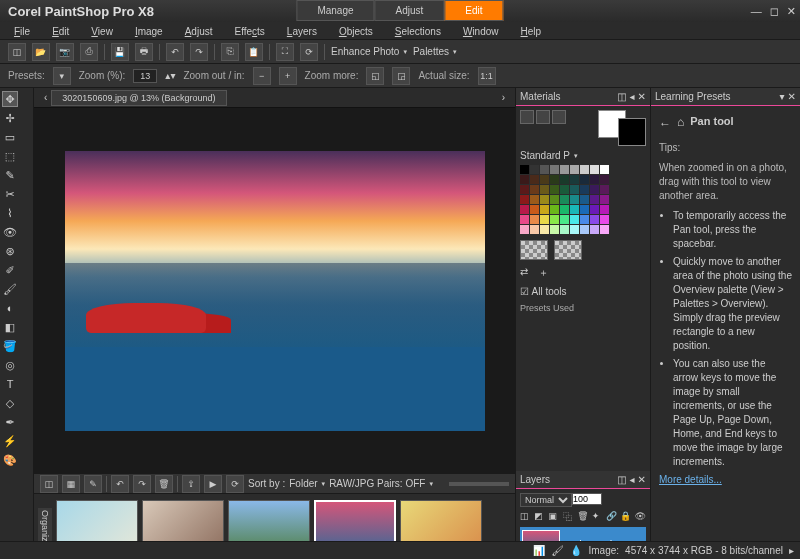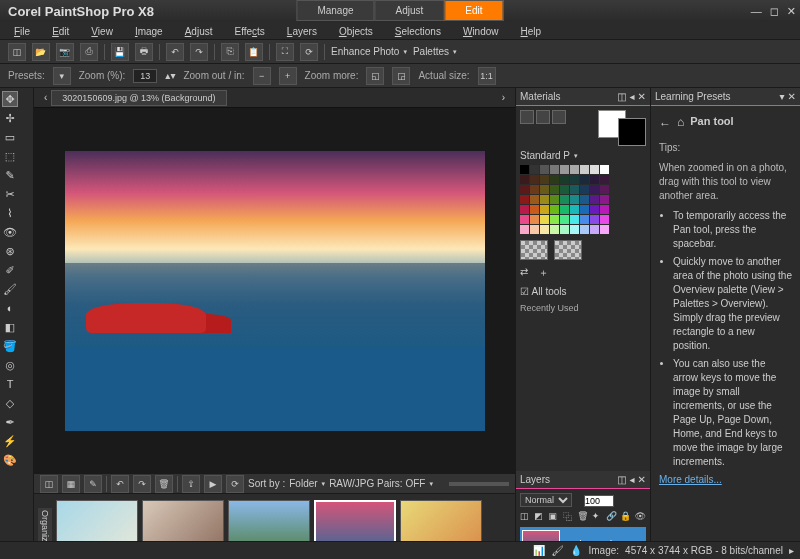--- a/index.html
+++ b/index.html
@@ -53,21 +53,21 @@
 .materials{padding:4px}
 .mat-top{display:flex;gap:4px;align-items:flex-start}
 .mat-btns{display:flex;gap:2px}
 .mat-btns .mb{width:14px;height:14px;background:#444;border:1px solid #666;cursor:pointer}
 .swatch-box{width:28px;height:28px;background:#fff;border:1px solid #888;position:relative}
 .swatch-box.bg{background:#000;margin-left:-8px;margin-top:8px}
 .palette{display:grid;grid-template-columns:repeat(9,9px);gap:1px;margin-top:4px}
 .palette div{width:9px;height:9px;cursor:pointer}
 .checker{width:28px;height:20px;background:repeating-conic-gradient(#888 0 25%,#ccc 0 50%) 0 0/8px 8px;border:1px solid #666;cursor:pointer}
 .layers{padding:4px}
-.lay-opts{display:flex;align-items:flex-end;gap:12px;font-size:9px}
+.lay-opts{display:flex;align-items:flex-start;gap:0;font-size:9px}
 .lay-opts select{background:#333;color:#ccc;border:1px solid #555;font-size:9px;height:14px}
 .lay-opts input{width:30px;height:12px;background:#fff;color:#000;border:1px solid #555;font-size:9px}
 .lay-icons{display:flex;gap:3px;margin-top:4px}
 .lay-icons span{width:12px;height:12px;cursor:pointer;font-size:9px}
 .layer-row{height:34px;background:#3b8acc;display:flex;align-items:center;padding:2px;gap:4px;margin-top:4px;cursor:pointer}
 .layer-row .lthumb{width:38px;height:28px;background:linear-gradient(180deg,#d4567a,#2a6a9a);border:1px solid #fff}
 .layer-row .lname{color:#fff;font-size:9px}
 .lc-body{padding:8px;font-size:10px;line-height:1.4}
 .lc-body h3{font-size:11px;font-weight:bold;margin-bottom:6px}
 .lc-body .navback{display:flex;gap:6px;margin-bottom:6px}
@@ -298,21 +298,21 @@
           </div>
         <div style="display:flex;gap:6px;margin-top:6px;align-items:center">
           <div class="checker"></div>
           <div class="checker"></div>
         </div>
         <div style="display:flex;gap:10px;margin-top:6px">
           <span>⇄</span>
           <span>＋</span>
         </div>
         <div style="margin-top:6px;font-size:9px;color:#888"><span>☑</span> <span>All tools</span></div>
-        <div style="margin-top:6px;font-size:9px;color:#aaa">Recently Used</div>
+        <div style="margin-top:6px;font-size:9px;color:#aaa">Presets Used</div>
       </div>
 
       <div class="phead" style="margin-top:auto">
         <span>Layers</span>
         <div class="pbtns">
             <span>◫</span>
             <span>◂</span>
             <span>✕</span>
           </div>
       </div>

